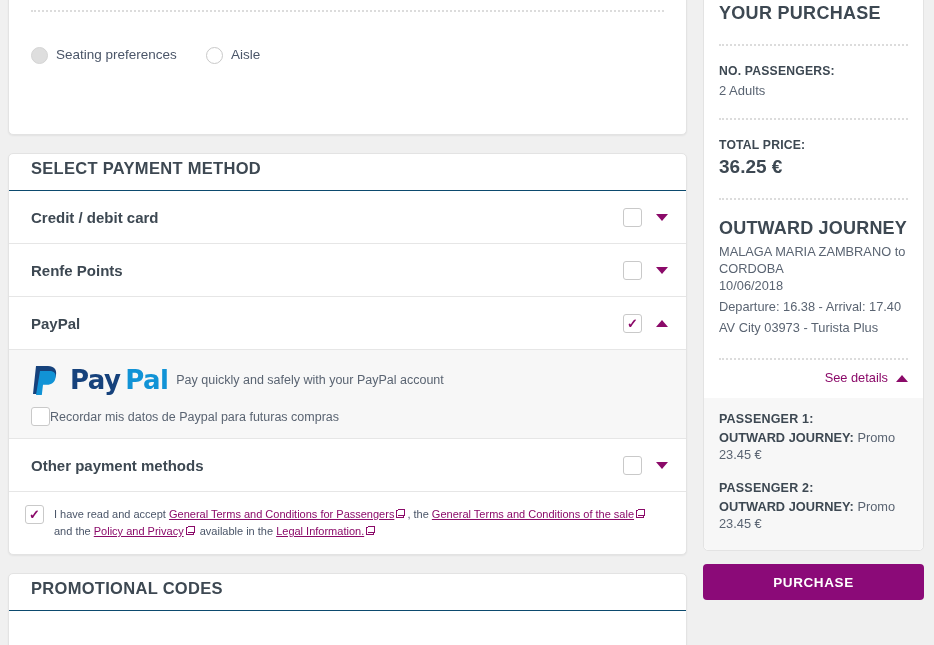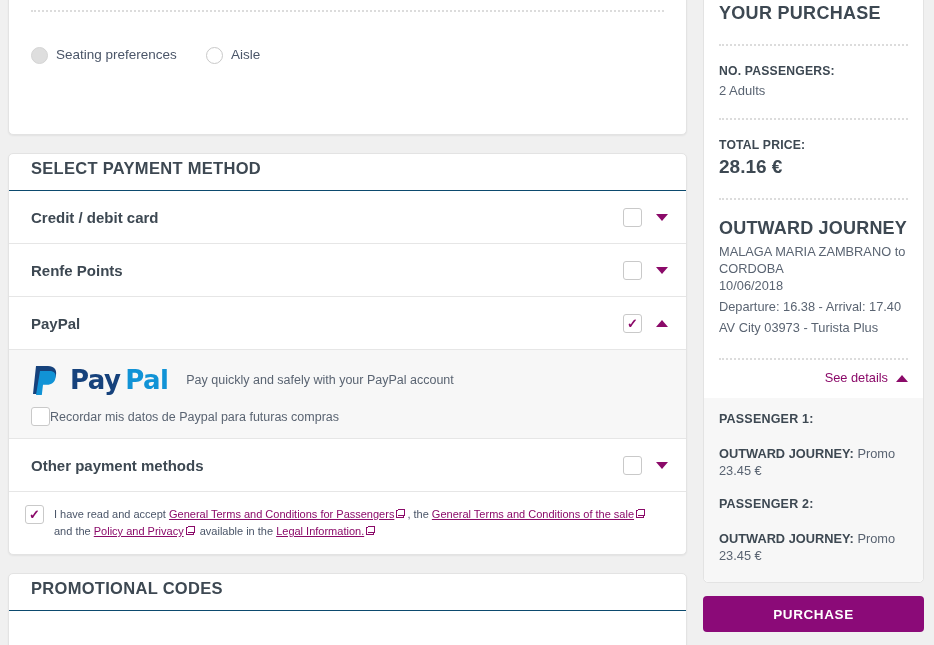--- a/index.html
+++ b/index.html
@@ -96,21 +96,21 @@
     border-top: none;
     border-bottom: 7px solid #8b0a69;
   }
 
   
   .paypal-panel {
     background: #f7f7f7;
     border-bottom: 1px solid #e6e6e6;
     padding: 14px 22px 12px 22px;
   }
-  .pp-top { display: flex; align-items: center; gap: 18px; }
+  .pp-top { display: flex; align-items: center; gap: 8px; }
   .pp-logo { display: flex; align-items: center; gap: 5px; }
   .pp-word { font-size: 26px; font-weight: bold; letter-spacing: -.6px; font-family: "DejaVu Sans", sans-serif; }
   .pp-pay { color: #16427c; }
   .pp-pal { color: #1193d6; }
   .pp-tag { font-size: 12.5px; color: #5a6472; }
   .pp-remember { display: flex; align-items: center; gap: 0; margin-top: 11px; }
   .pp-remember .label { font-size: 12.5px; color: #5a6472; }
 
   
   .terms {
@@ -163,21 +163,21 @@
     text-align: right; padding: 10px 0 13px 0;
     font-size: 12.8px; color: #8b0a69; cursor: pointer;
   }
   .see-details .tri {
     display: inline-block; width: 0; height: 0; margin-left: 8px;
     border-left: 6px solid transparent; border-right: 6px solid transparent;
     border-bottom: 7px solid #8b0a69; vertical-align: middle;
   }
   .pass-block { background: #f7f7f7; margin: 0 -15px; padding: 14px 15px 18px 15px; border-radius: 0 0 5px 5px; }
   .pass-name { font-size: 12.5px; font-weight: bold; color: #3d4852; letter-spacing: .2px; }
-  .pass-detail { font-size: 12.8px; color: #5a6472; line-height: 17px; margin-top: 19px; }
+  .pass-detail { font-size: 12.8px; color: #5a6472; line-height: 17px; margin-top: 3px; }
   .pass-detail b { color: #3d4852; font-weight: bold; }
   .pass-gap { height: 18px; }
   .purchase-btn {
     margin-top: 13px; height: 36px; width: 100%;
     background: #8b0a78; border: none; border-radius: 4px;
     color: #fff; font-size: 13.5px; font-weight: bold;
     letter-spacing: .6px; cursor: pointer;
     font-family: "Liberation Sans", sans-serif;
   }
 </style>
@@ -276,21 +276,21 @@
   <div class="right-col">
     <div class="summary">
       <div class="sum-title">YOUR PURCHASE</div>
       <div class="sum-dot"></div>
 
       <div class="sum-lbl">NO. PASSENGERS:</div>
       <div class="sum-val">2 Adults</div>
       <div class="sum-dot"></div>
 
       <div class="sum-lbl">TOTAL PRICE:</div>
-      <div class="sum-price">28.16 €</div>
+      <div class="sum-price">36.25 €</div>
       <div class="sum-dot"></div>
 
       <div class="jr-title">OUTWARD JOURNEY</div>
       <div class="jr-line">MALAGA MARIA ZAMBRANO to CORDOBA</div>
       <div class="jr-line" style="margin-top:0">10/06/2018</div>
       <div class="jr-line">Departure: 16.38 - Arrival: 17.40</div>
       <div class="jr-line">AV City 03973 - Turista Plus</div>
 
       <div class="sum-dot" style="margin:22px 0 0 0"></div>
       <div class="see-details"><span>See details</span><span class="tri"></span></div>

